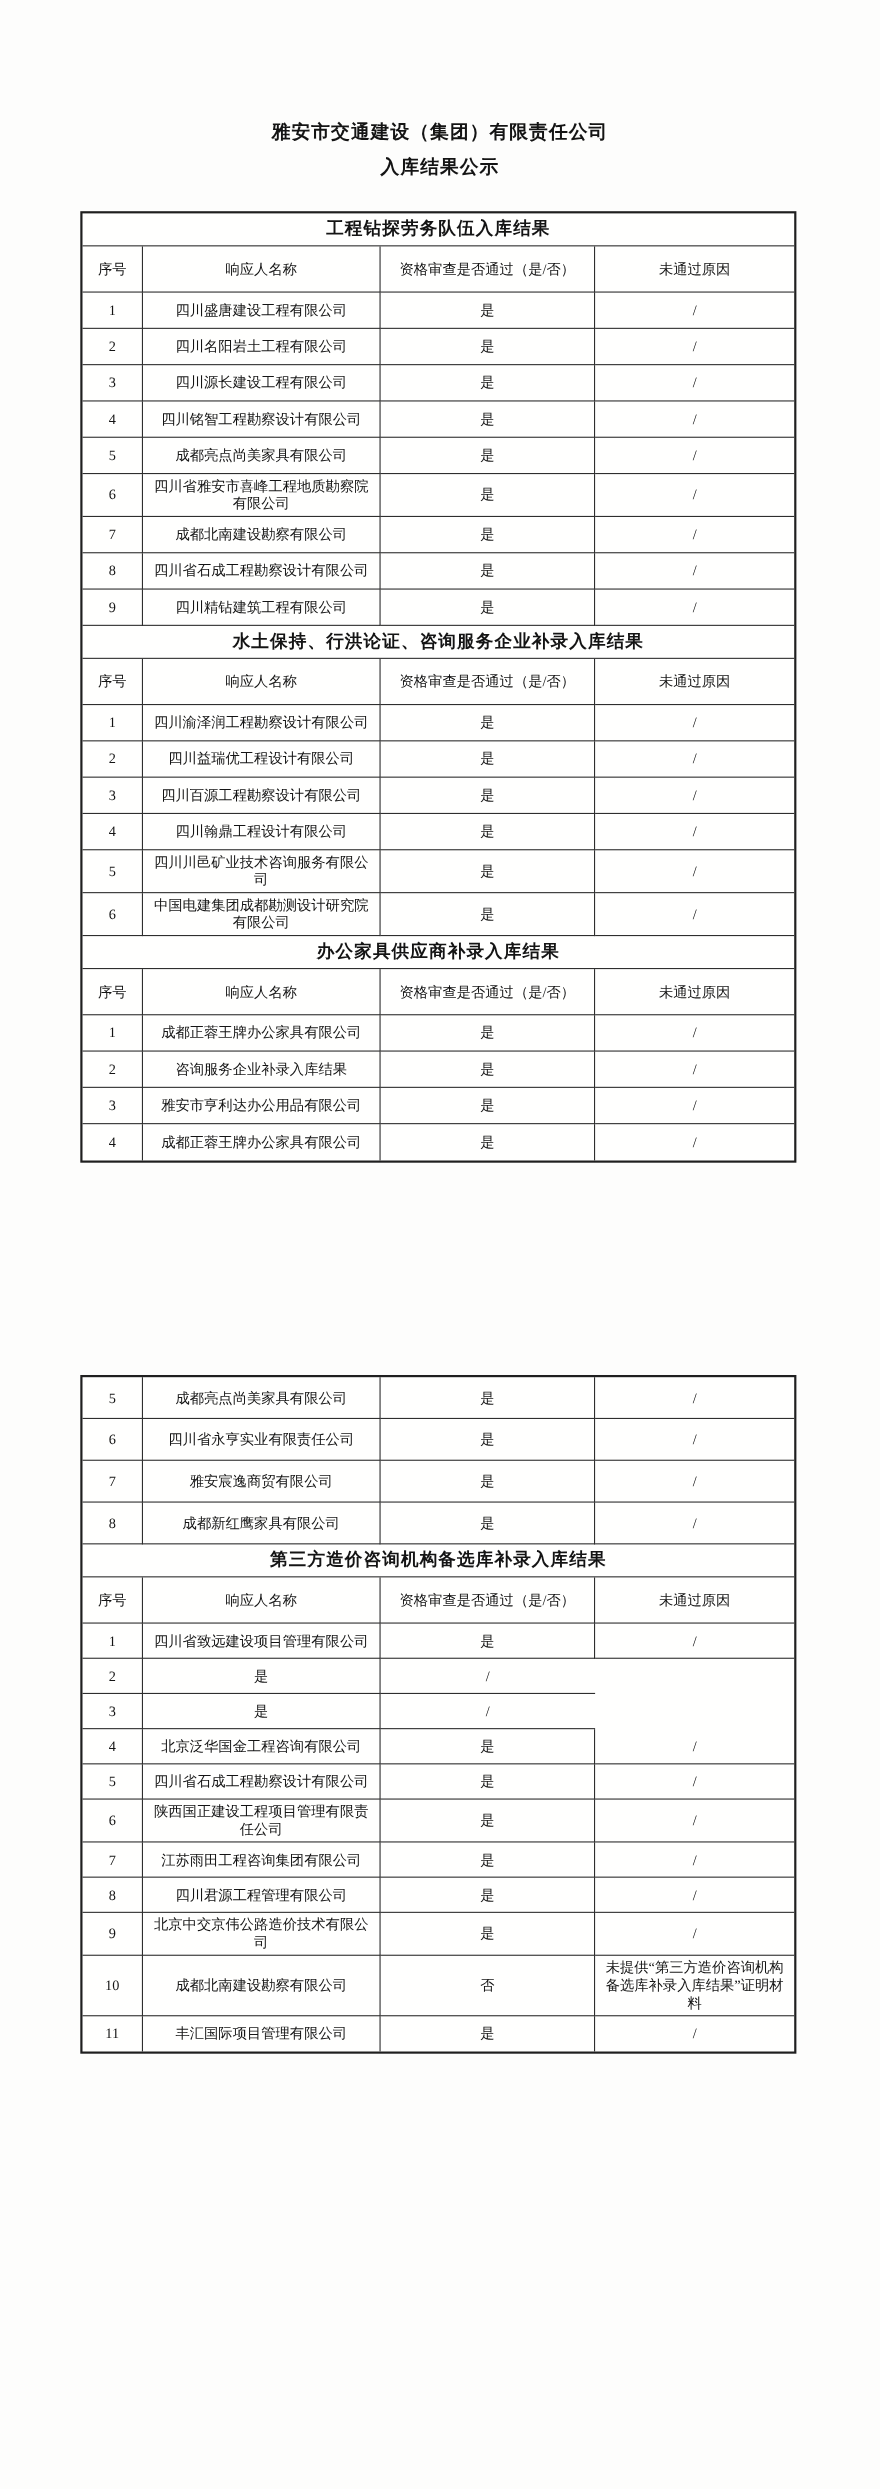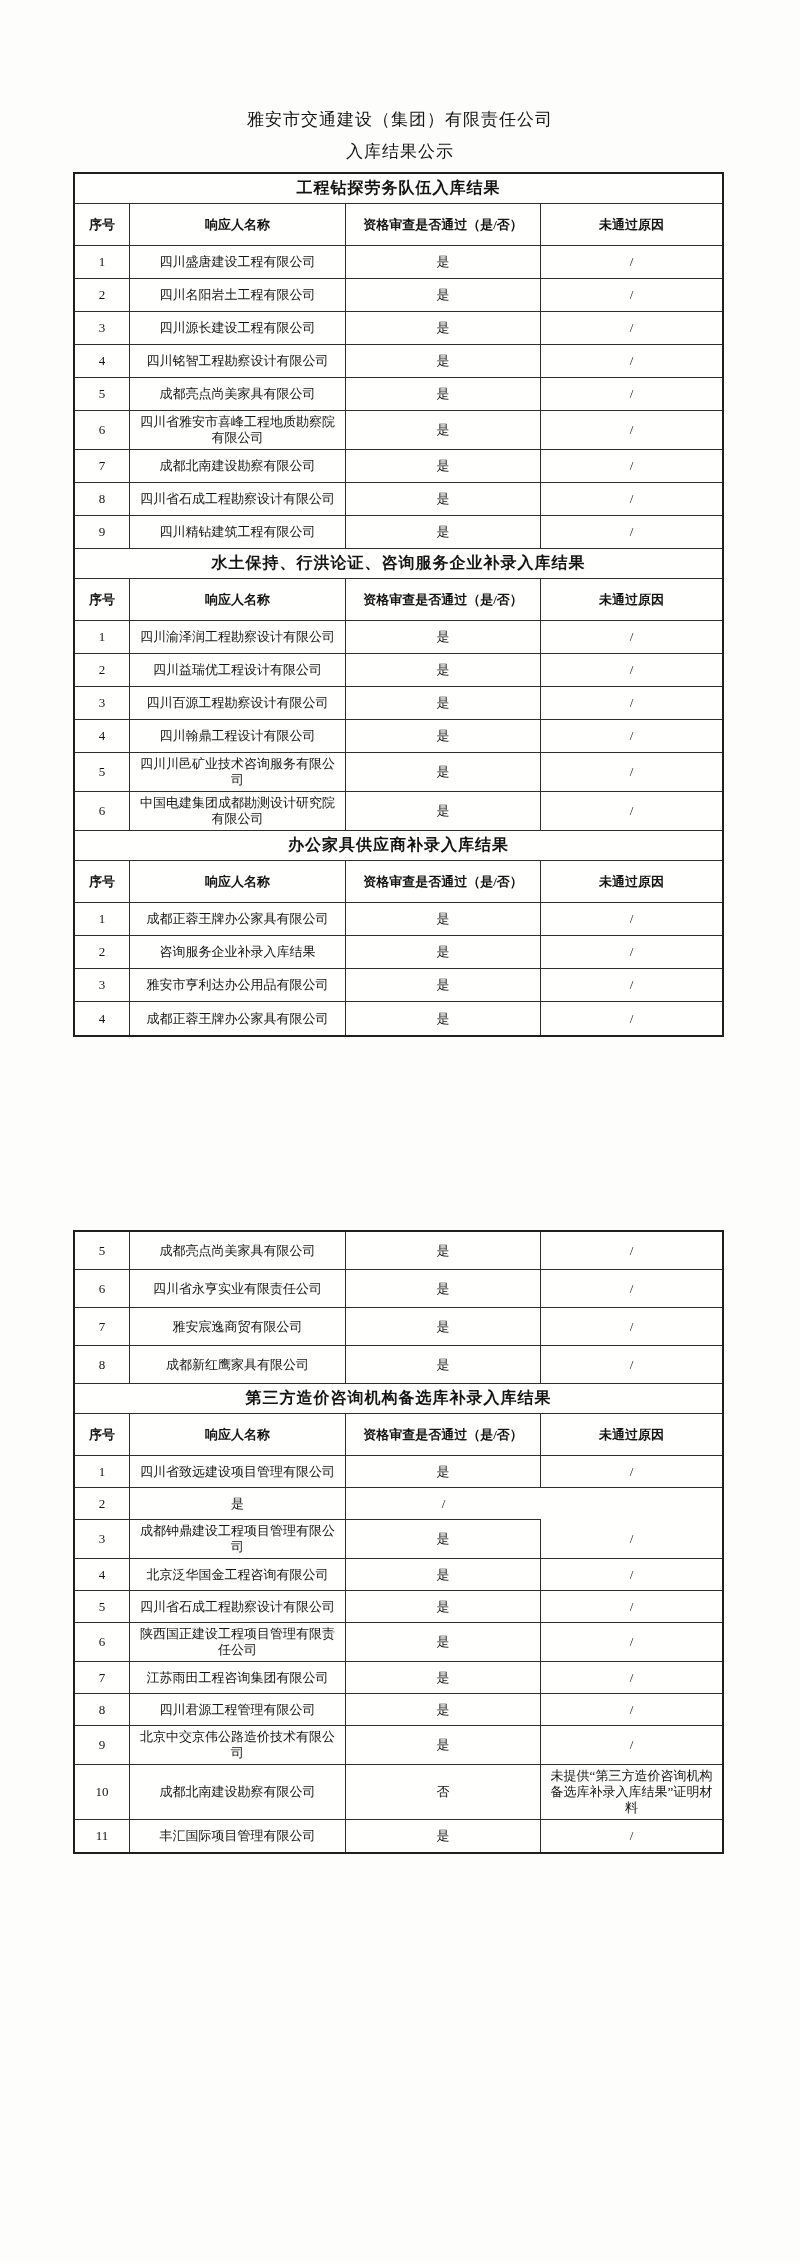--- a/index.html
+++ b/index.html
@@ -6,28 +6,29 @@
   body{
     width:800px;height:2263px;
     background:#fdfdfc;
     position:relative;
     font-family:"Liberation Serif","DejaVu Serif",serif;
     color:#141414;
     -webkit-font-smoothing:antialiased;
   }
   .doc-title{
     position:absolute;top:104px;left:0;width:800px;
-    text-align:center;font-weight:normal;font-size:17px;line-height:32px;
+    text-align:center;font-weight:bold;font-size:17px;line-height:32px;
     letter-spacing:1px;
   }
   .tbl{
     position:absolute;left:73px;width:651px;
     border:2px solid #1f1f1f;
     box-sizing:border-box;
     background:#fffffe;
+    margin-top:20px;
   }
   .sec-title{
     min-height:30px;
     display:flex;align-items:center;justify-content:center;
     font-weight:bold;font-size:16px;letter-spacing:1px;
     border-bottom:1px solid #2e2e2e;
     box-sizing:border-box;
   }
   .row{
     display:grid;
@@ -39,21 +40,21 @@
     border-bottom:1px solid #2e2e2e;
     display:flex;align-items:center;justify-content:center;
     text-align:center;
     font-size:13px;line-height:16px;
     padding:3px 4px;
     box-sizing:border-box;
     word-break:break-all;
   }
   .cell:last-child{border-right:none;}
   .tbl > .row:last-child .cell{border-bottom:none;}
-  .hdr .cell{font-weight:bold;min-height:42px;}
+  .hdr .cell{font-weight:normal;min-height:42px;}
   .r  .cell{min-height:33px;}
   .rc .cell{min-height:38px;}
   .rt .cell{min-height:32px;}
 </style>
 </head>
 <body>
 
 <div class="page">
 
   <div class="doc-title">
@@ -237,21 +238,20 @@
         <div class="cell">是</div>
         <div class="cell">/</div>
       </div>
       <div class="row rt">
         <div class="cell">2</div>
         <div class="cell">是</div>
         <div class="cell">/</div>
       </div>
       <div class="row rt">
         <div class="cell">3</div>
-        <div class="cell">成都钟鼎建设工程项目管理有限公司</div>
         <div class="cell">是</div>
         <div class="cell">/</div>
       </div>
       <div class="row rt">
         <div class="cell">4</div>
         <div class="cell">北京泛华国金工程咨询有限公司</div>
         <div class="cell">是</div>
         <div class="cell">/</div>
       </div>
       <div class="row rt">

